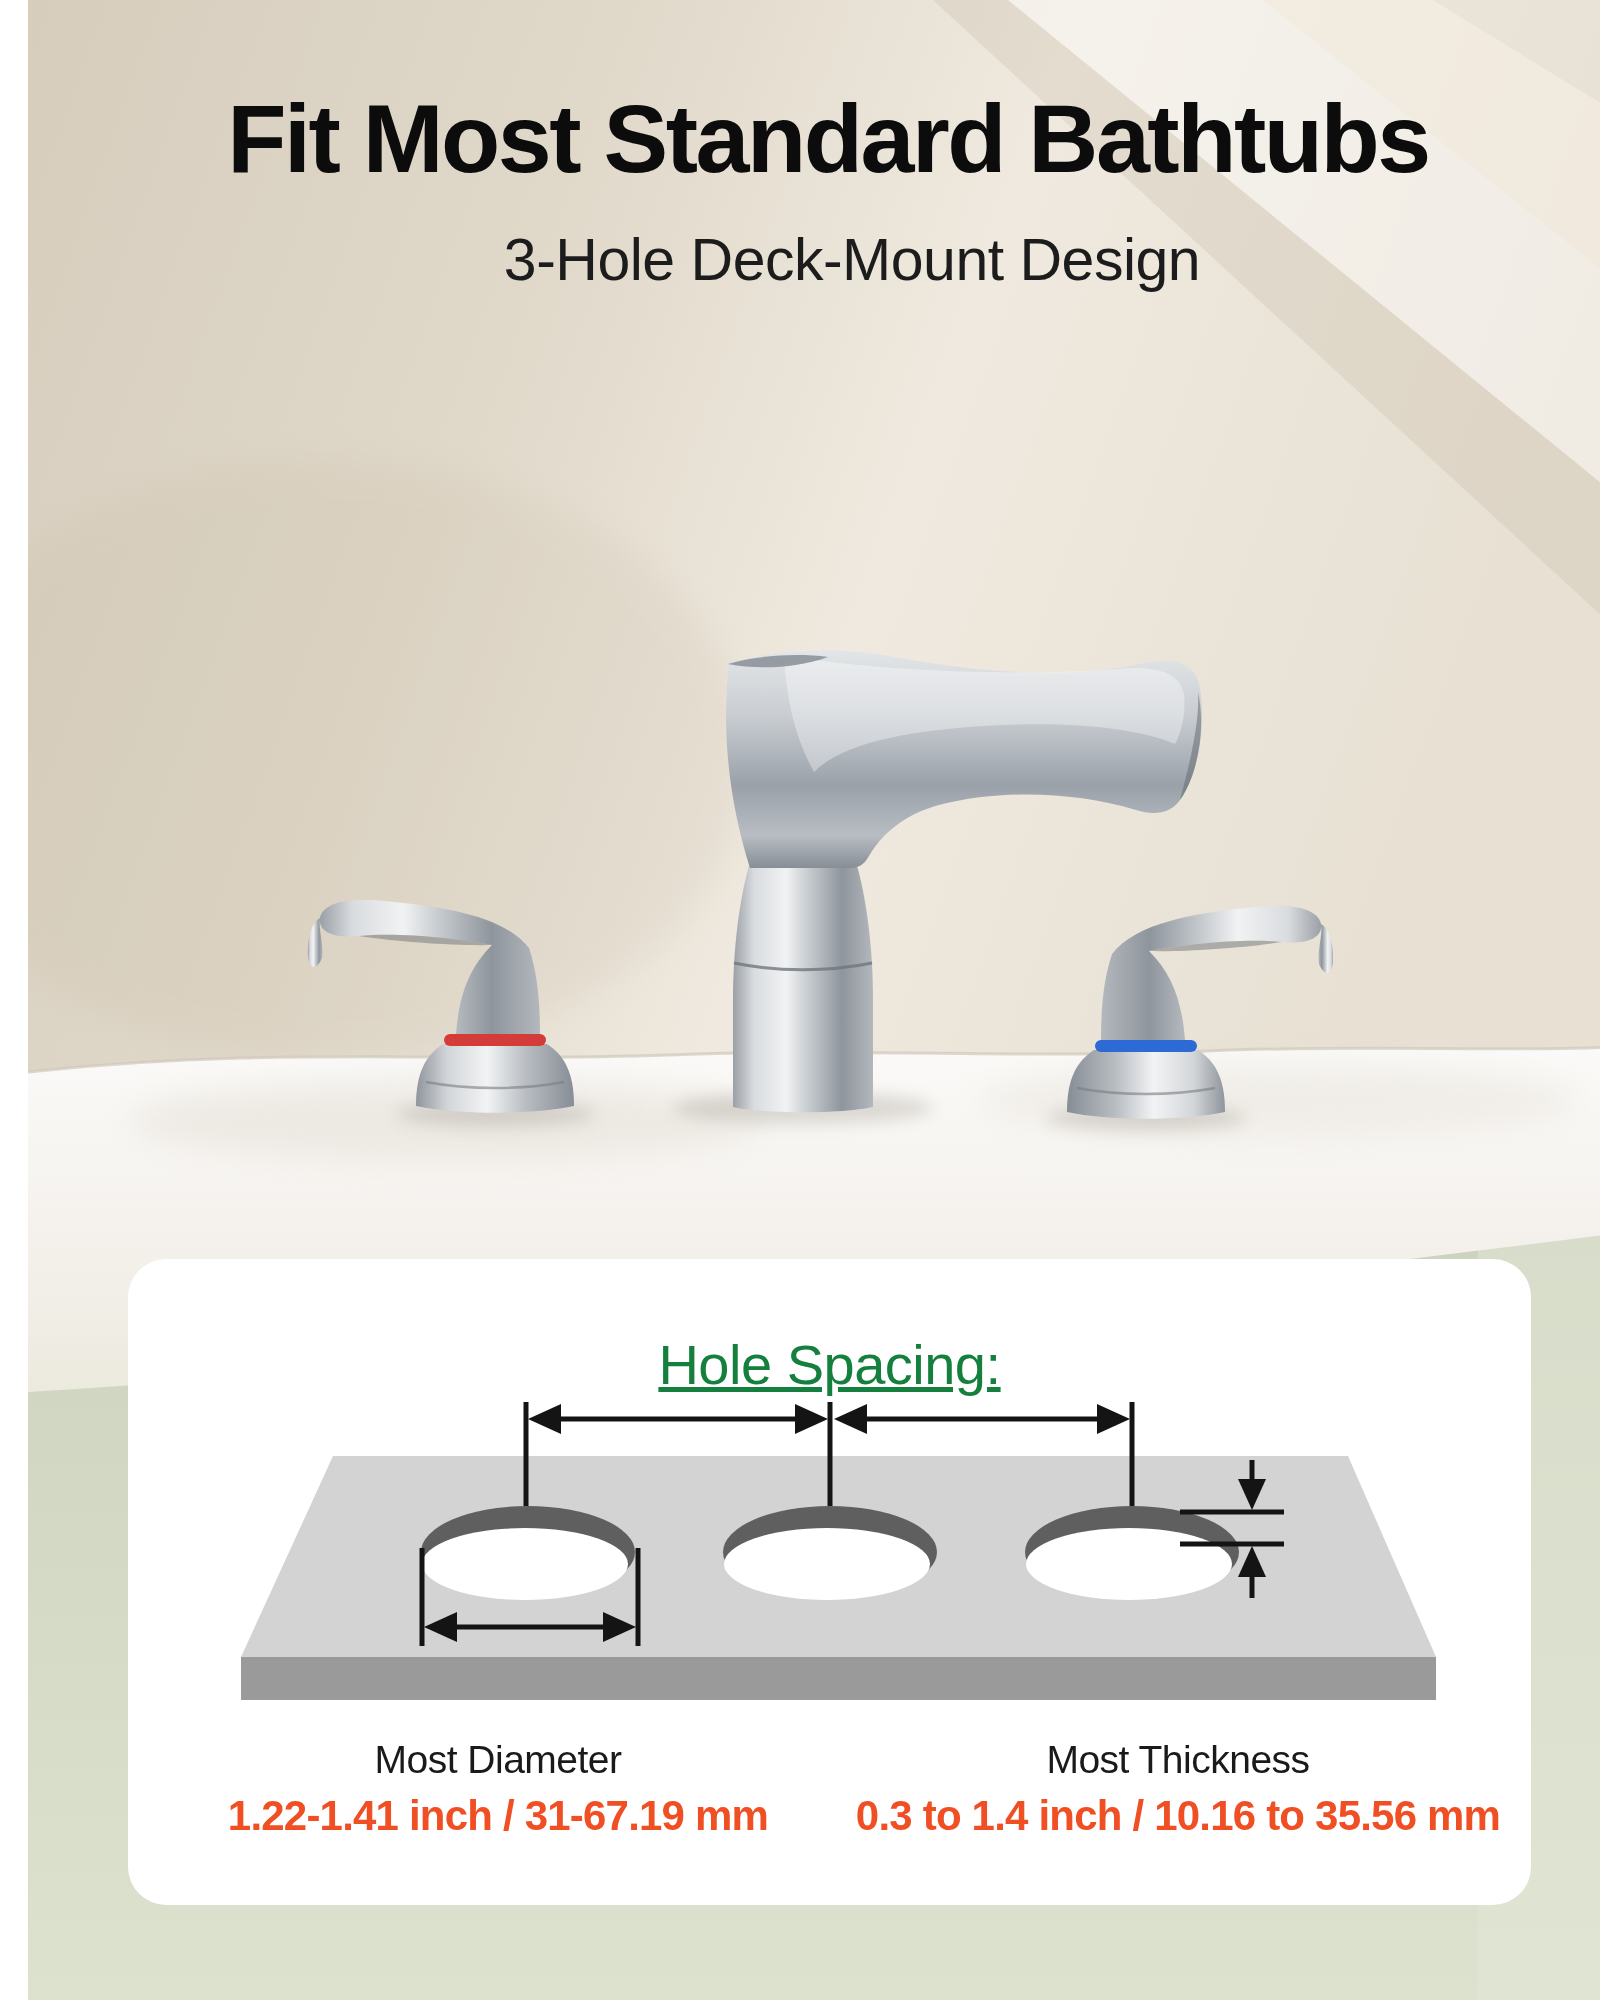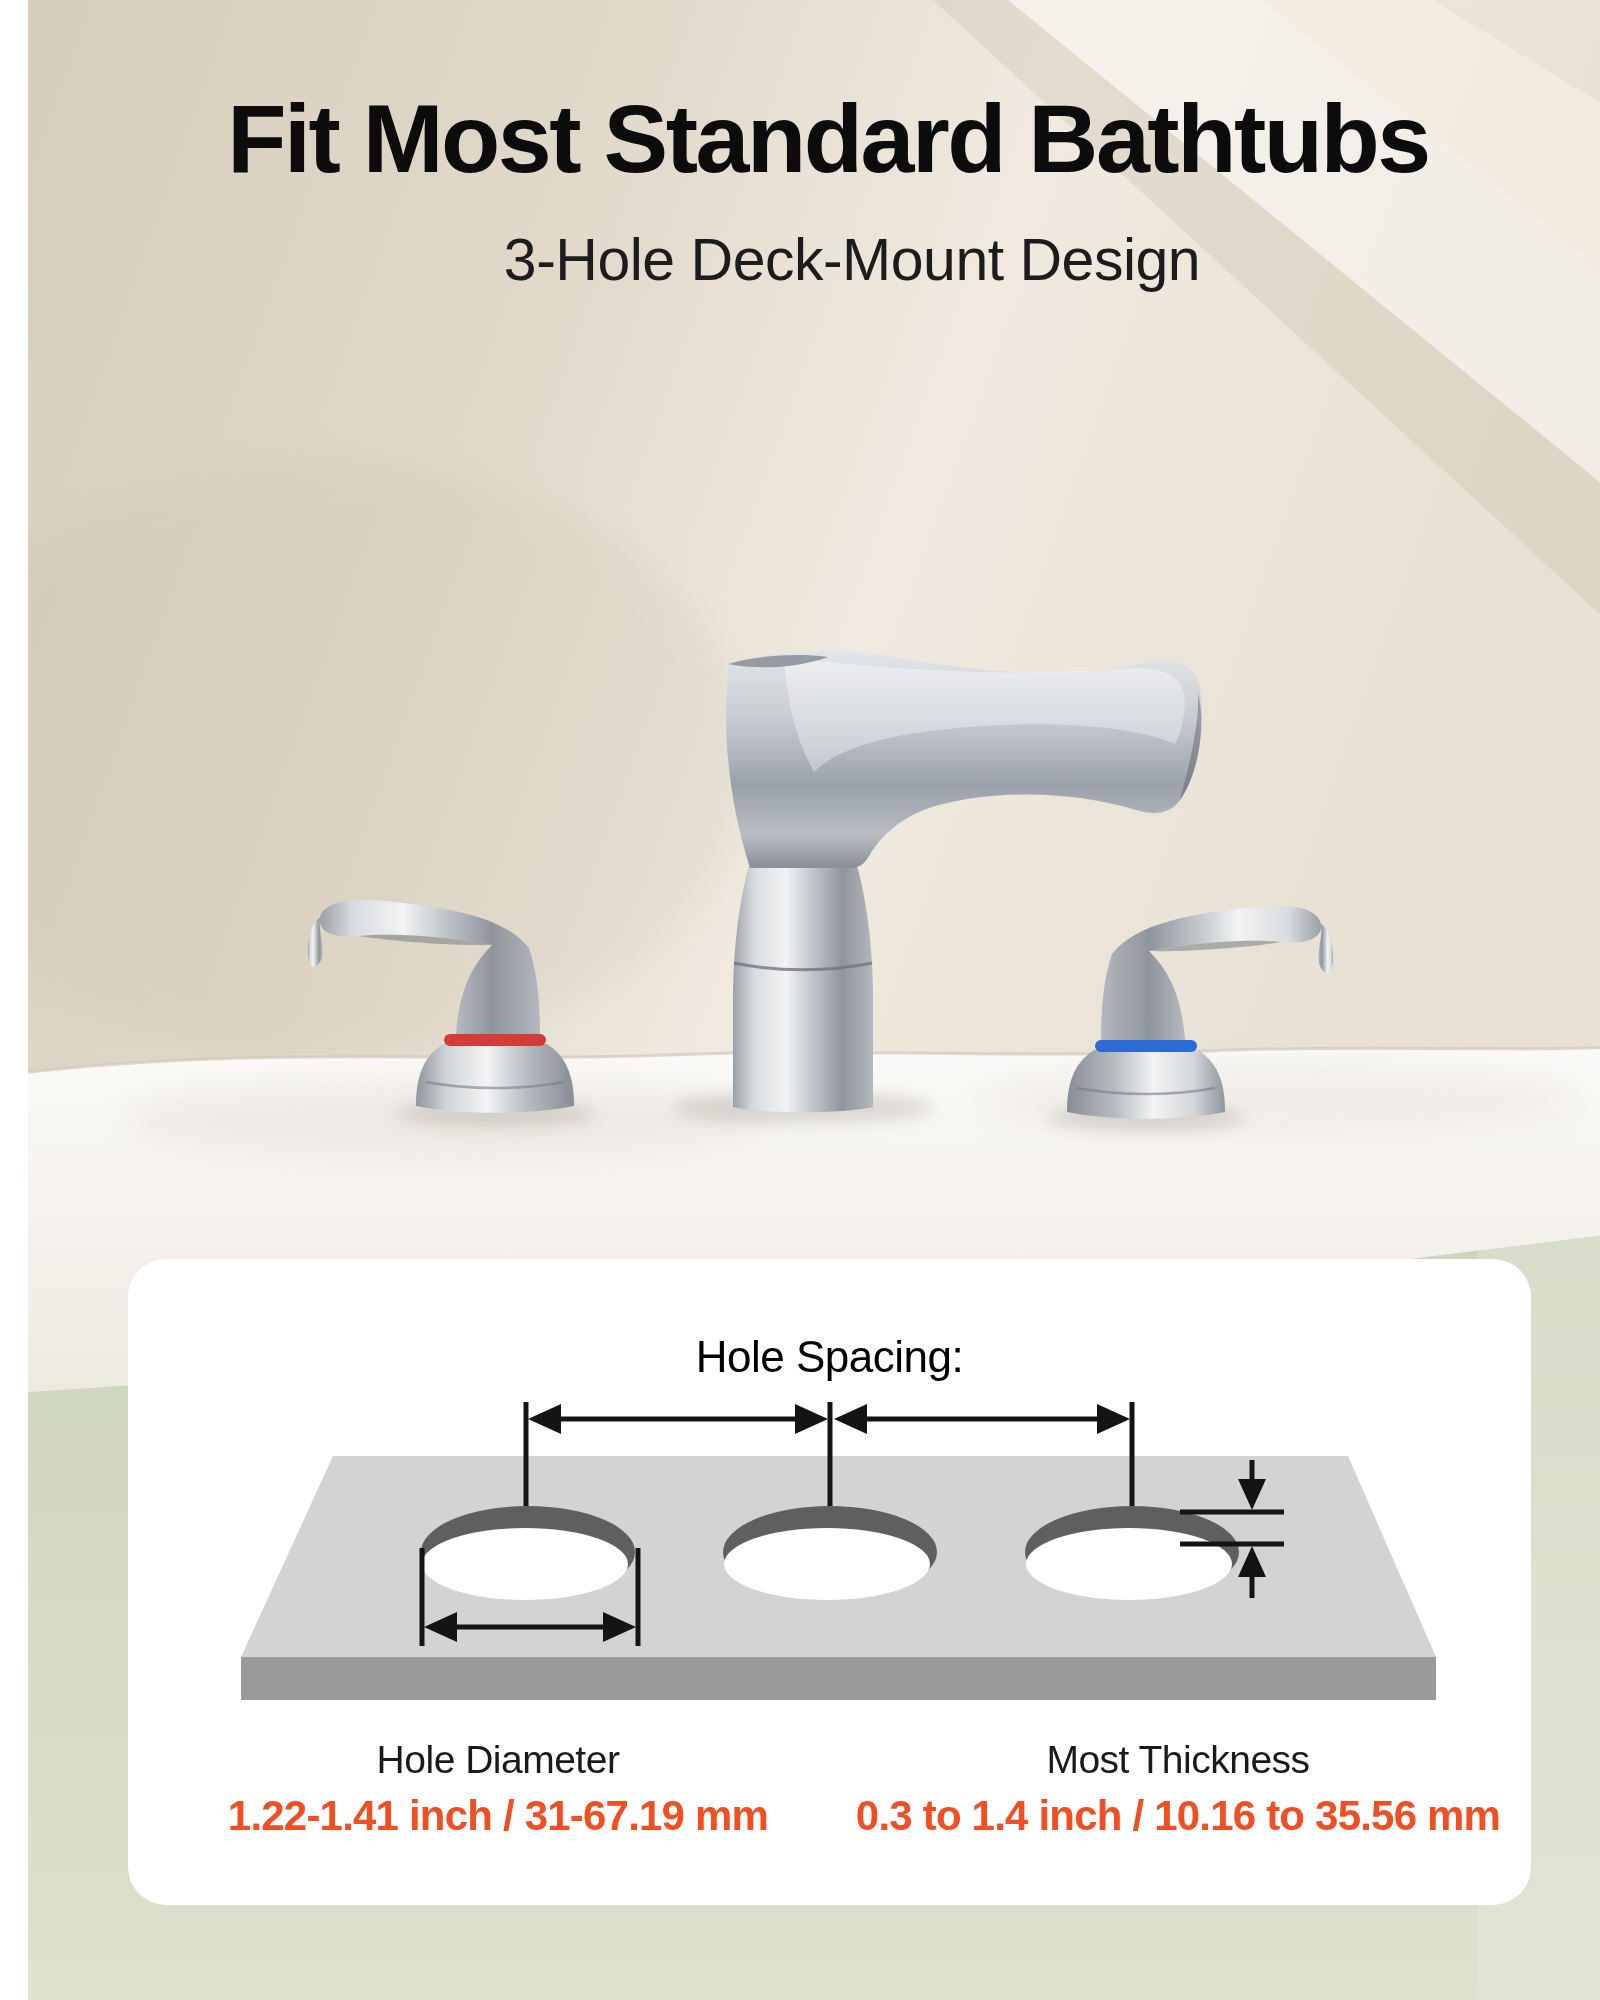--- a/index.html
+++ b/index.html
@@ -19,21 +19,21 @@
     font-size:59px;font-weight:500;letter-spacing:-0.5px;color:#1c1c1c;line-height:1.1;padding-left:24px;
   }
   .spec-card{
     position:absolute;left:100px;top:1259px;width:1403px;height:646px;
     background:#ffffff;border-radius:38px;
   }
   .spacing-row{
     position:absolute;left:100px;top:1332px;width:1403px;height:60px;
     display:flex;justify-content:center;align-items:baseline;gap:14px;
   }
-  .spacing-label{font-size:44px;font-weight:500;color:#000000;letter-spacing:-0.5px;}
+  .spacing-label{font-size:56px;font-weight:500;color:#15803d;letter-spacing:-0.5px;text-decoration:underline;}
   .spacing-value{font-size:43px;font-weight:700;letter-spacing:-0.5px;}
   .spec-col-label{
     position:absolute;font-size:39px;font-weight:500;color:#1a1a1a;
     text-align:center;letter-spacing:-0.5px;
   }
   .spec-col-value{
     position:absolute;font-size:42px;font-weight:700;text-align:center;letter-spacing:-0.8px;
   }
   .col-left{left:140px;width:660px;}
   .col-right{left:810px;width:680px;}
@@ -228,19 +228,19 @@
     <g fill="#141414">
       <polygon points="1224,1510 1210,1479 1238,1479"></polygon>
       <polygon points="1224,1546 1210,1577 1238,1577"></polygon>
     </g>
   </svg>
 
   <div class="spacing-row">
     <span class="spacing-label">Hole Spacing:</span>
   </div>
 
-  <div class="spec-col-label col-left row-label">Hole Diameter</div>
+  <div class="spec-col-label col-left row-label">Most Diameter</div>
   <div class="spec-col-value col-left row-value orange">1.22-1.41 inch / 31-67.19 mm</div>
 
   <div class="spec-col-label col-right row-label">Most Thickness</div>
   <div class="spec-col-value col-right row-value orange">0.3 to 1.4 inch / 10.16 to 35.56 mm</div>
 
 </div>
 
 </body></html>

